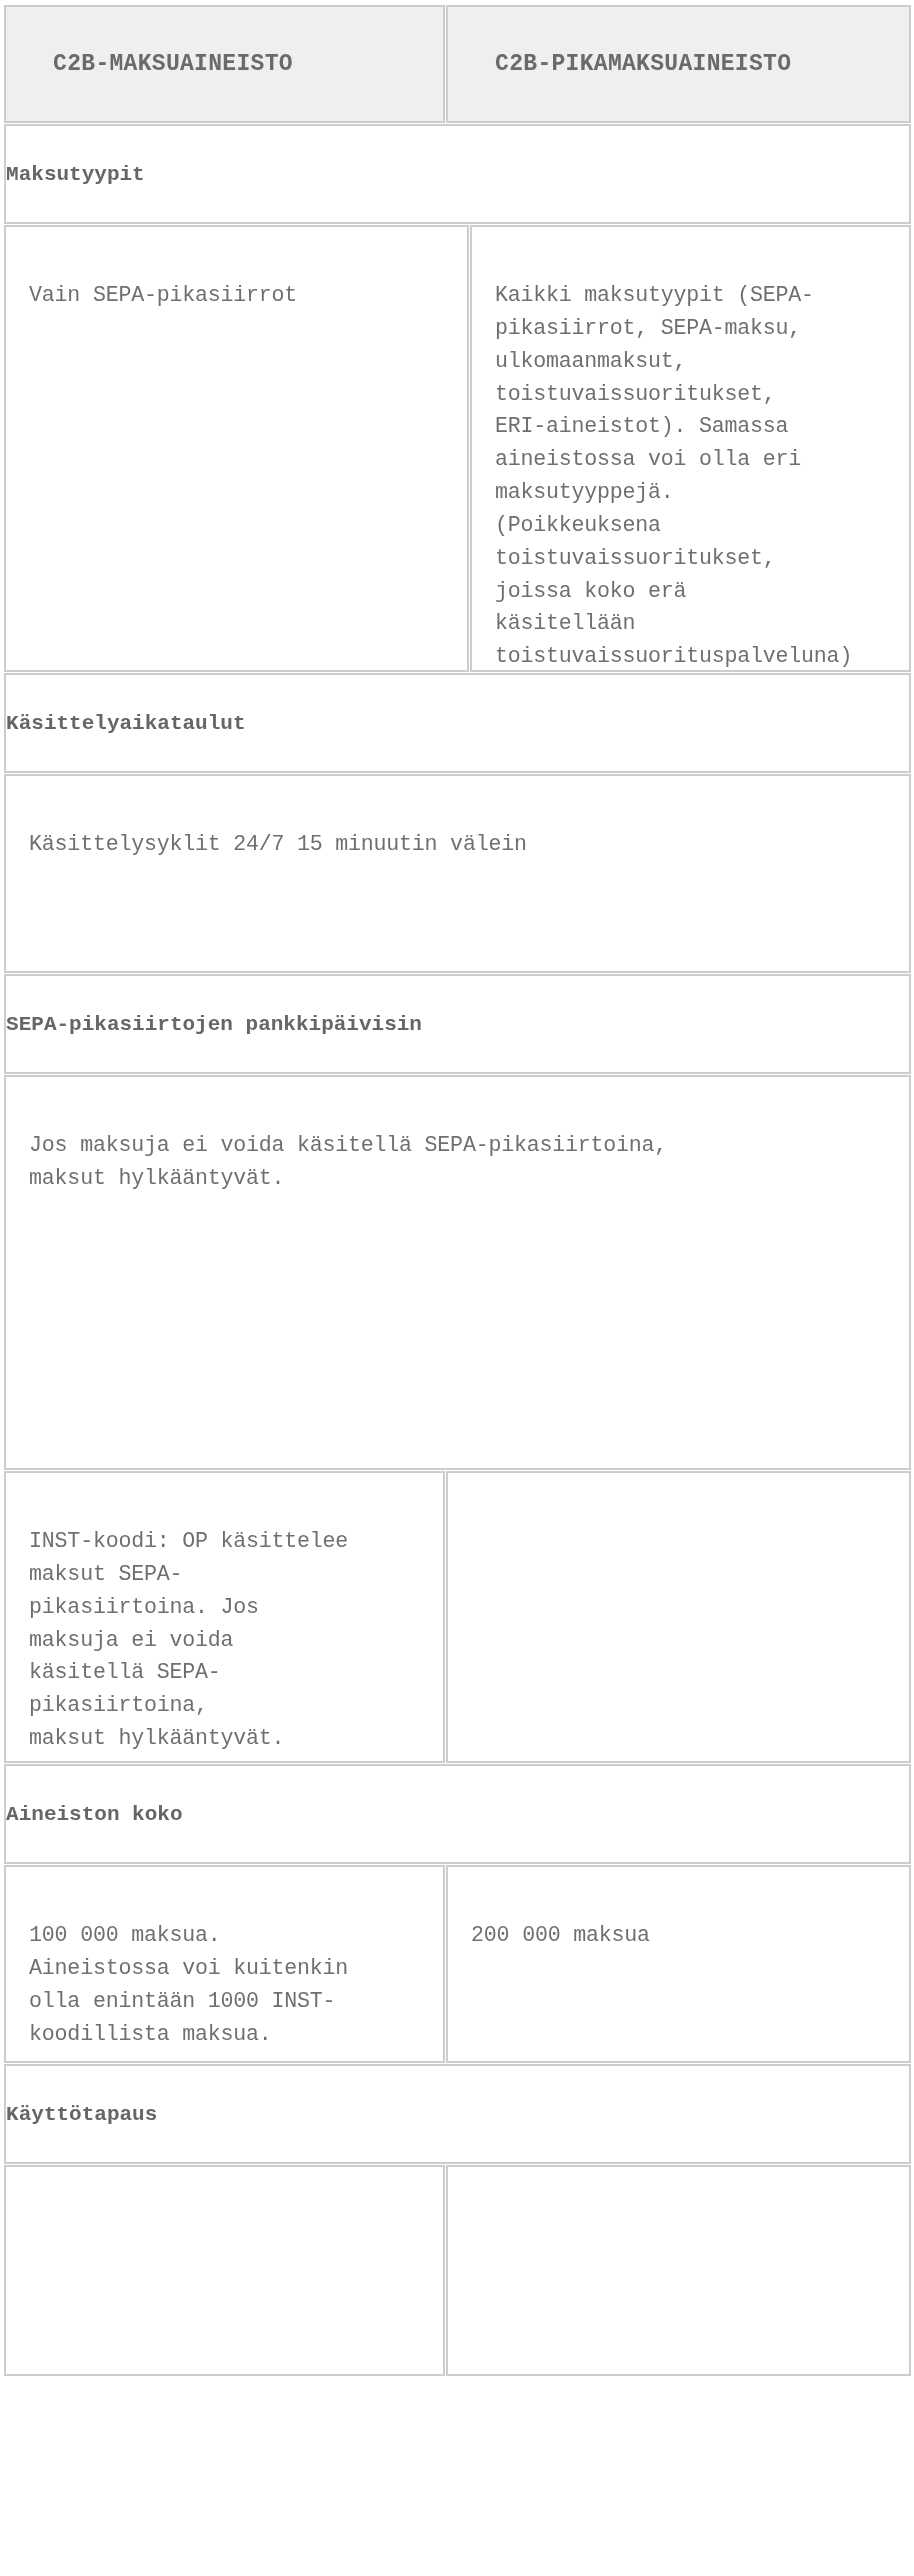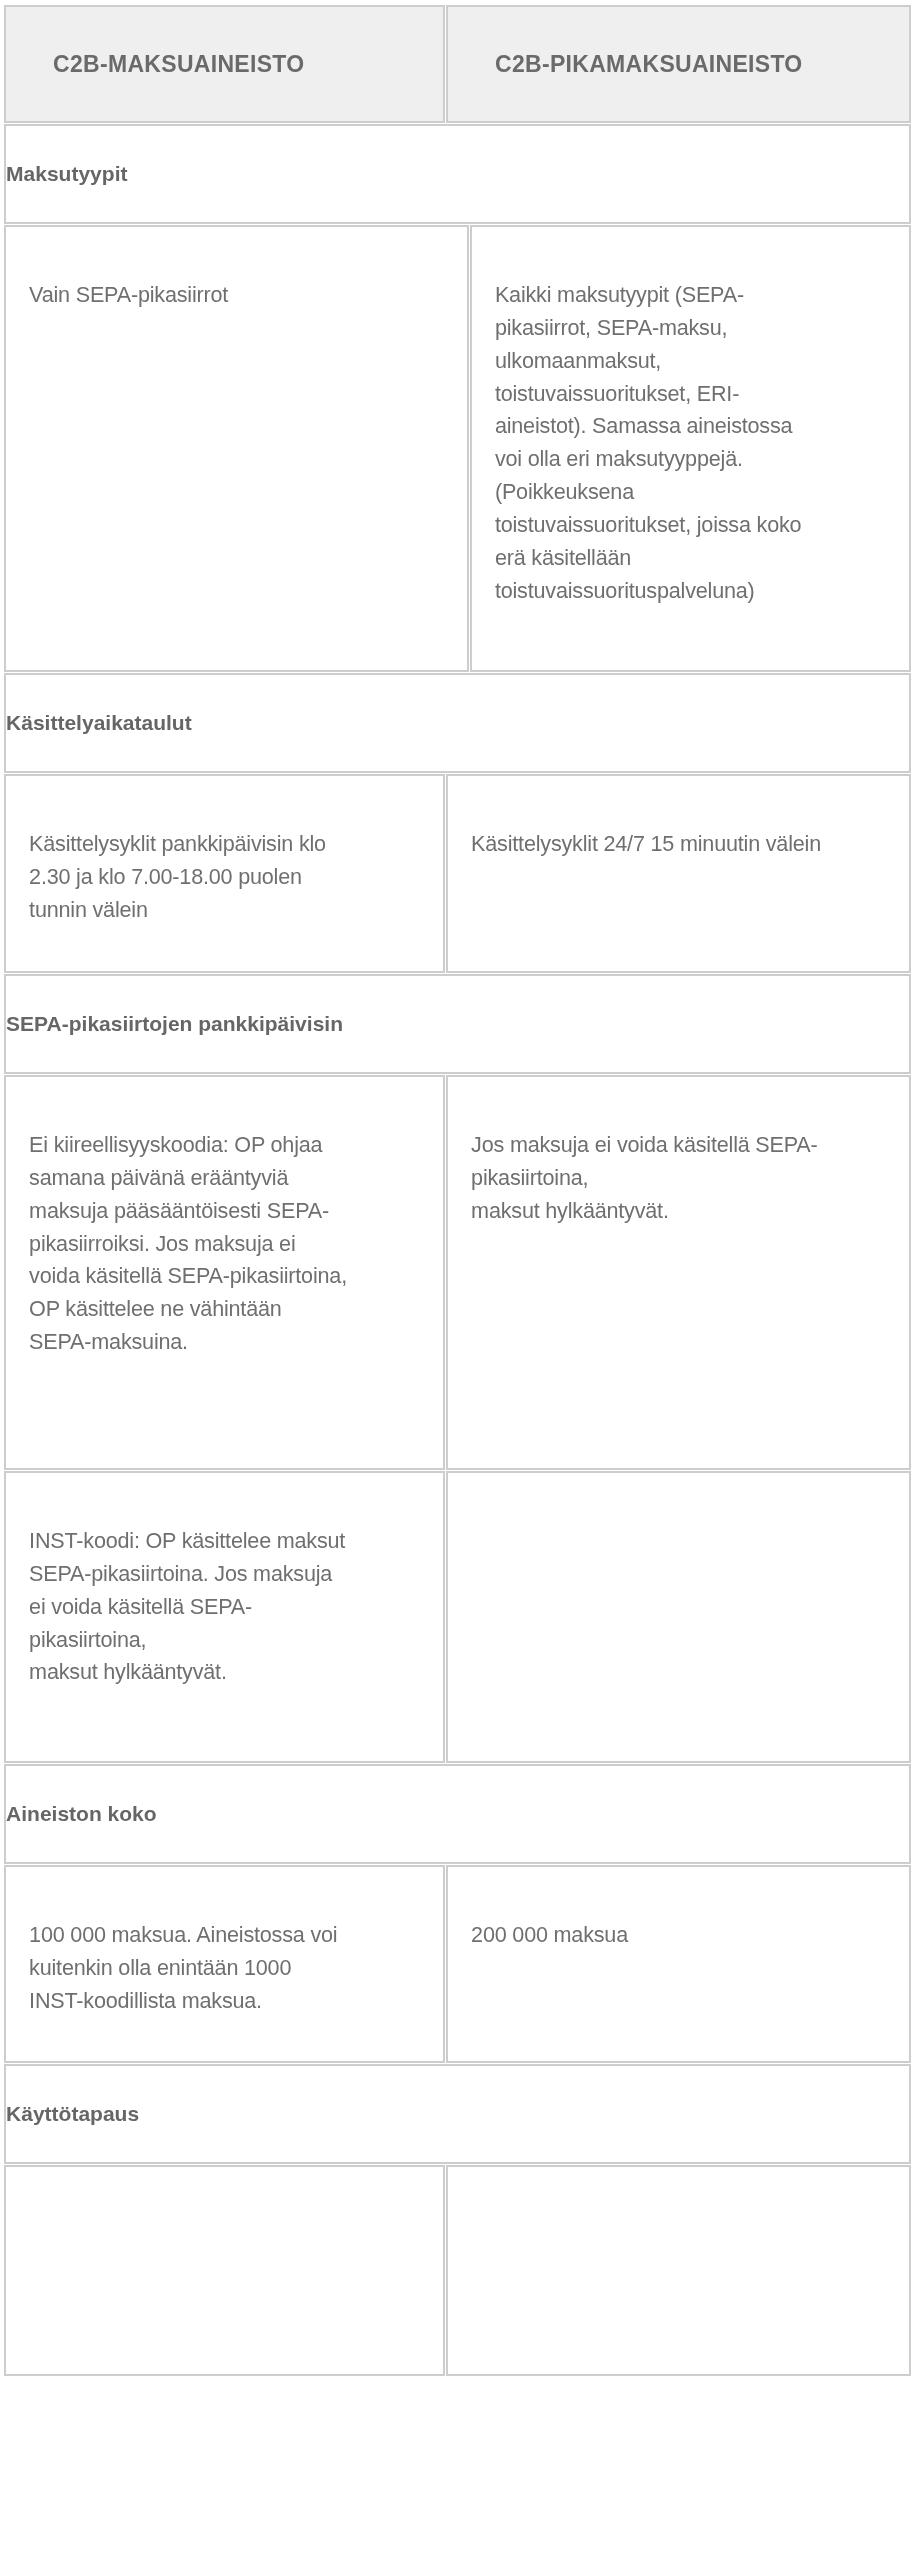--- a/index.html
+++ b/index.html
@@ -20,20 +20,21 @@
   .table{
     padding:5.2px 4.1px 4.1px 4.1px;
     display:flex;
     flex-direction:column;
     gap:1px;
   }
   .box{
     border:2.1px solid var(--border);
     background:#fff;
     overflow:hidden;
+    font-family:Liberation Mono, monospace;
   }
   .drow{
     display:flex;
     gap:1px;
   }
   .cell-l{flex:0 0 441px;}
   .cell-r{flex:1 1 auto;}
   
   .hcell{
     background:var(--header_bg);
@@ -90,35 +91,29 @@
     </div>
     <div class="box cell cell-l">
       <p>Kaikki maksutyypit (SEPA-pikasiirrot, SEPA-maksu, ulkomaanmaksut, toistuvaissuoritukset, ERI-aineistot). Samassa aineistossa voi olla eri maksutyyppejä. (Poikkeuksena toistuvaissuoritukset, joissa koko erä käsitellään toistuvaissuorituspalveluna)</p>
     </div>
   </div>
 
   <div class="box sec">
     <span>Käsittelyaikataulut</span>
   </div>
   <div class="drow" style="height:199px">
-    <div class="box cell cell-l">
-      <p>Käsittelysyklit pankkipäivisin klo 2.30 ja klo 7.00-18.00 puolen tunnin välein</p>
-    </div>
     <div class="box cell cell-r">
       <p>Käsittelysyklit 24/7 15 minuutin välein</p>
     </div>
   </div>
 
   <div class="box sec">
     <span>SEPA-pikasiirtojen pankkipäivisin</span>
   </div>
   <div class="drow" style="height:395px">
-    <div class="box cell cell-l">
-      <p>Ei kiireellisyyskoodia: OP ohjaa samana päivänä erääntyviä maksuja pääsääntöisesti SEPA-pikasiirroiksi. Jos maksuja ei voida käsitellä SEPA-pikasiirtoina, OP käsittelee ne vähintään SEPA-maksuina.</p>
-    </div>
     <div class="box cell cell-r">
       <p>Jos maksuja ei voida käsitellä SEPA-pikasiirtoina,
 maksut hylkääntyvät.</p>
     </div>
   </div>
   <div class="drow" style="height:292px">
     <div class="box cell cell-l">
       <p>INST-koodi: OP käsittelee maksut SEPA-pikasiirtoina. Jos maksuja ei voida käsitellä SEPA-pikasiirtoina,
 maksut hylkääntyvät.</p>
     </div>

